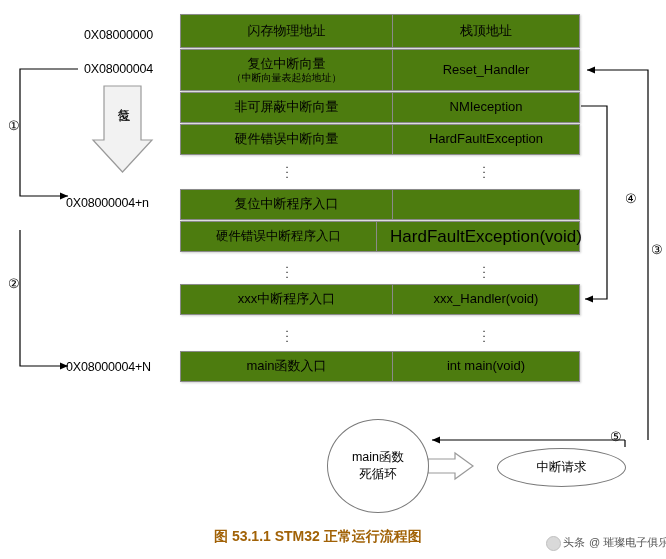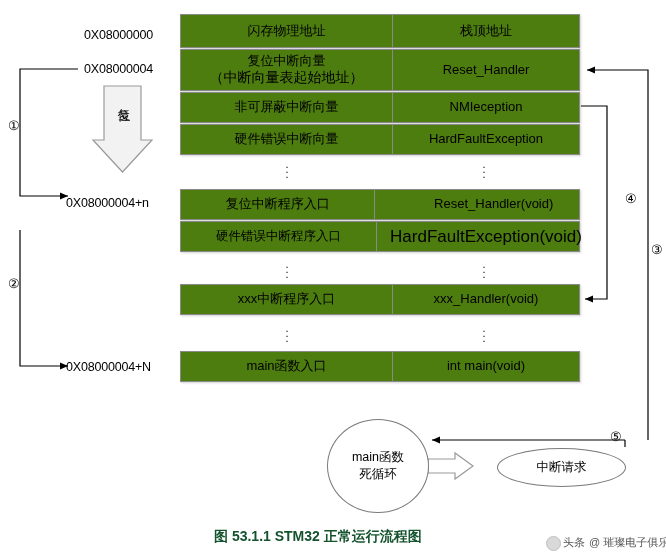--- a/index.html
+++ b/index.html
@@ -54,21 +54,21 @@
     padding: 0 2px;
   }
   .cell.left {
     width: 212px;
     border-right: 1px solid #8a8a8a;
   }
   .cell.right {
     width: 186px;
   }
   .cell .sub {
-    font-size: 14px;
+    font-size: 10px;
     display: block;
   }
   .vdots {
     position: absolute;
     width: 12px;
     text-align: center;
     font-size: 11px;
     color: #000;
     line-height: 5px;
   }
@@ -96,21 +96,21 @@
     align-items: center;
     justify-content: center;
     text-align: center;
     font-size: 12.5px;
     color: #000;
     line-height: 1.4;
   }
   .caption {
     position: absolute;
     font-size: 14px;
-    color: #14532d;
+    color: #a16207;
     font-weight: bold;
     white-space: nowrap;
   }
   .watermark {
     position: absolute;
     font-size: 11px;
     color: #555;
     white-space: nowrap;
   }
   .wm-dot {
@@ -189,21 +189,20 @@
       <span>.</span>
   </div>
   <div class="vdots" style="left:478px; top:162px;">
     <span>.</span>
       <span>.</span>
       <span>.</span>
   </div>
 
   <div class="row" style="left:180px; top:189px; width:400px; height:31px;gap:33px;">
     <div class="cell left">复位中断程序入口</div>
-    <div class="cell right">Reset_Handler(void)</div>
   </div>
 
   <div class="row" style="left:180px; top:221px; width:400px; height:31px;gap:16px;">
     <div class="cell left" style="font-size:12.5px;">
         <span>硬件错误中断程序入口</span>
       </div>
     <div class="cell right" style="font-size:17px;">
         <span>HardFaultException(void)</span>
       </div>
   </div>

